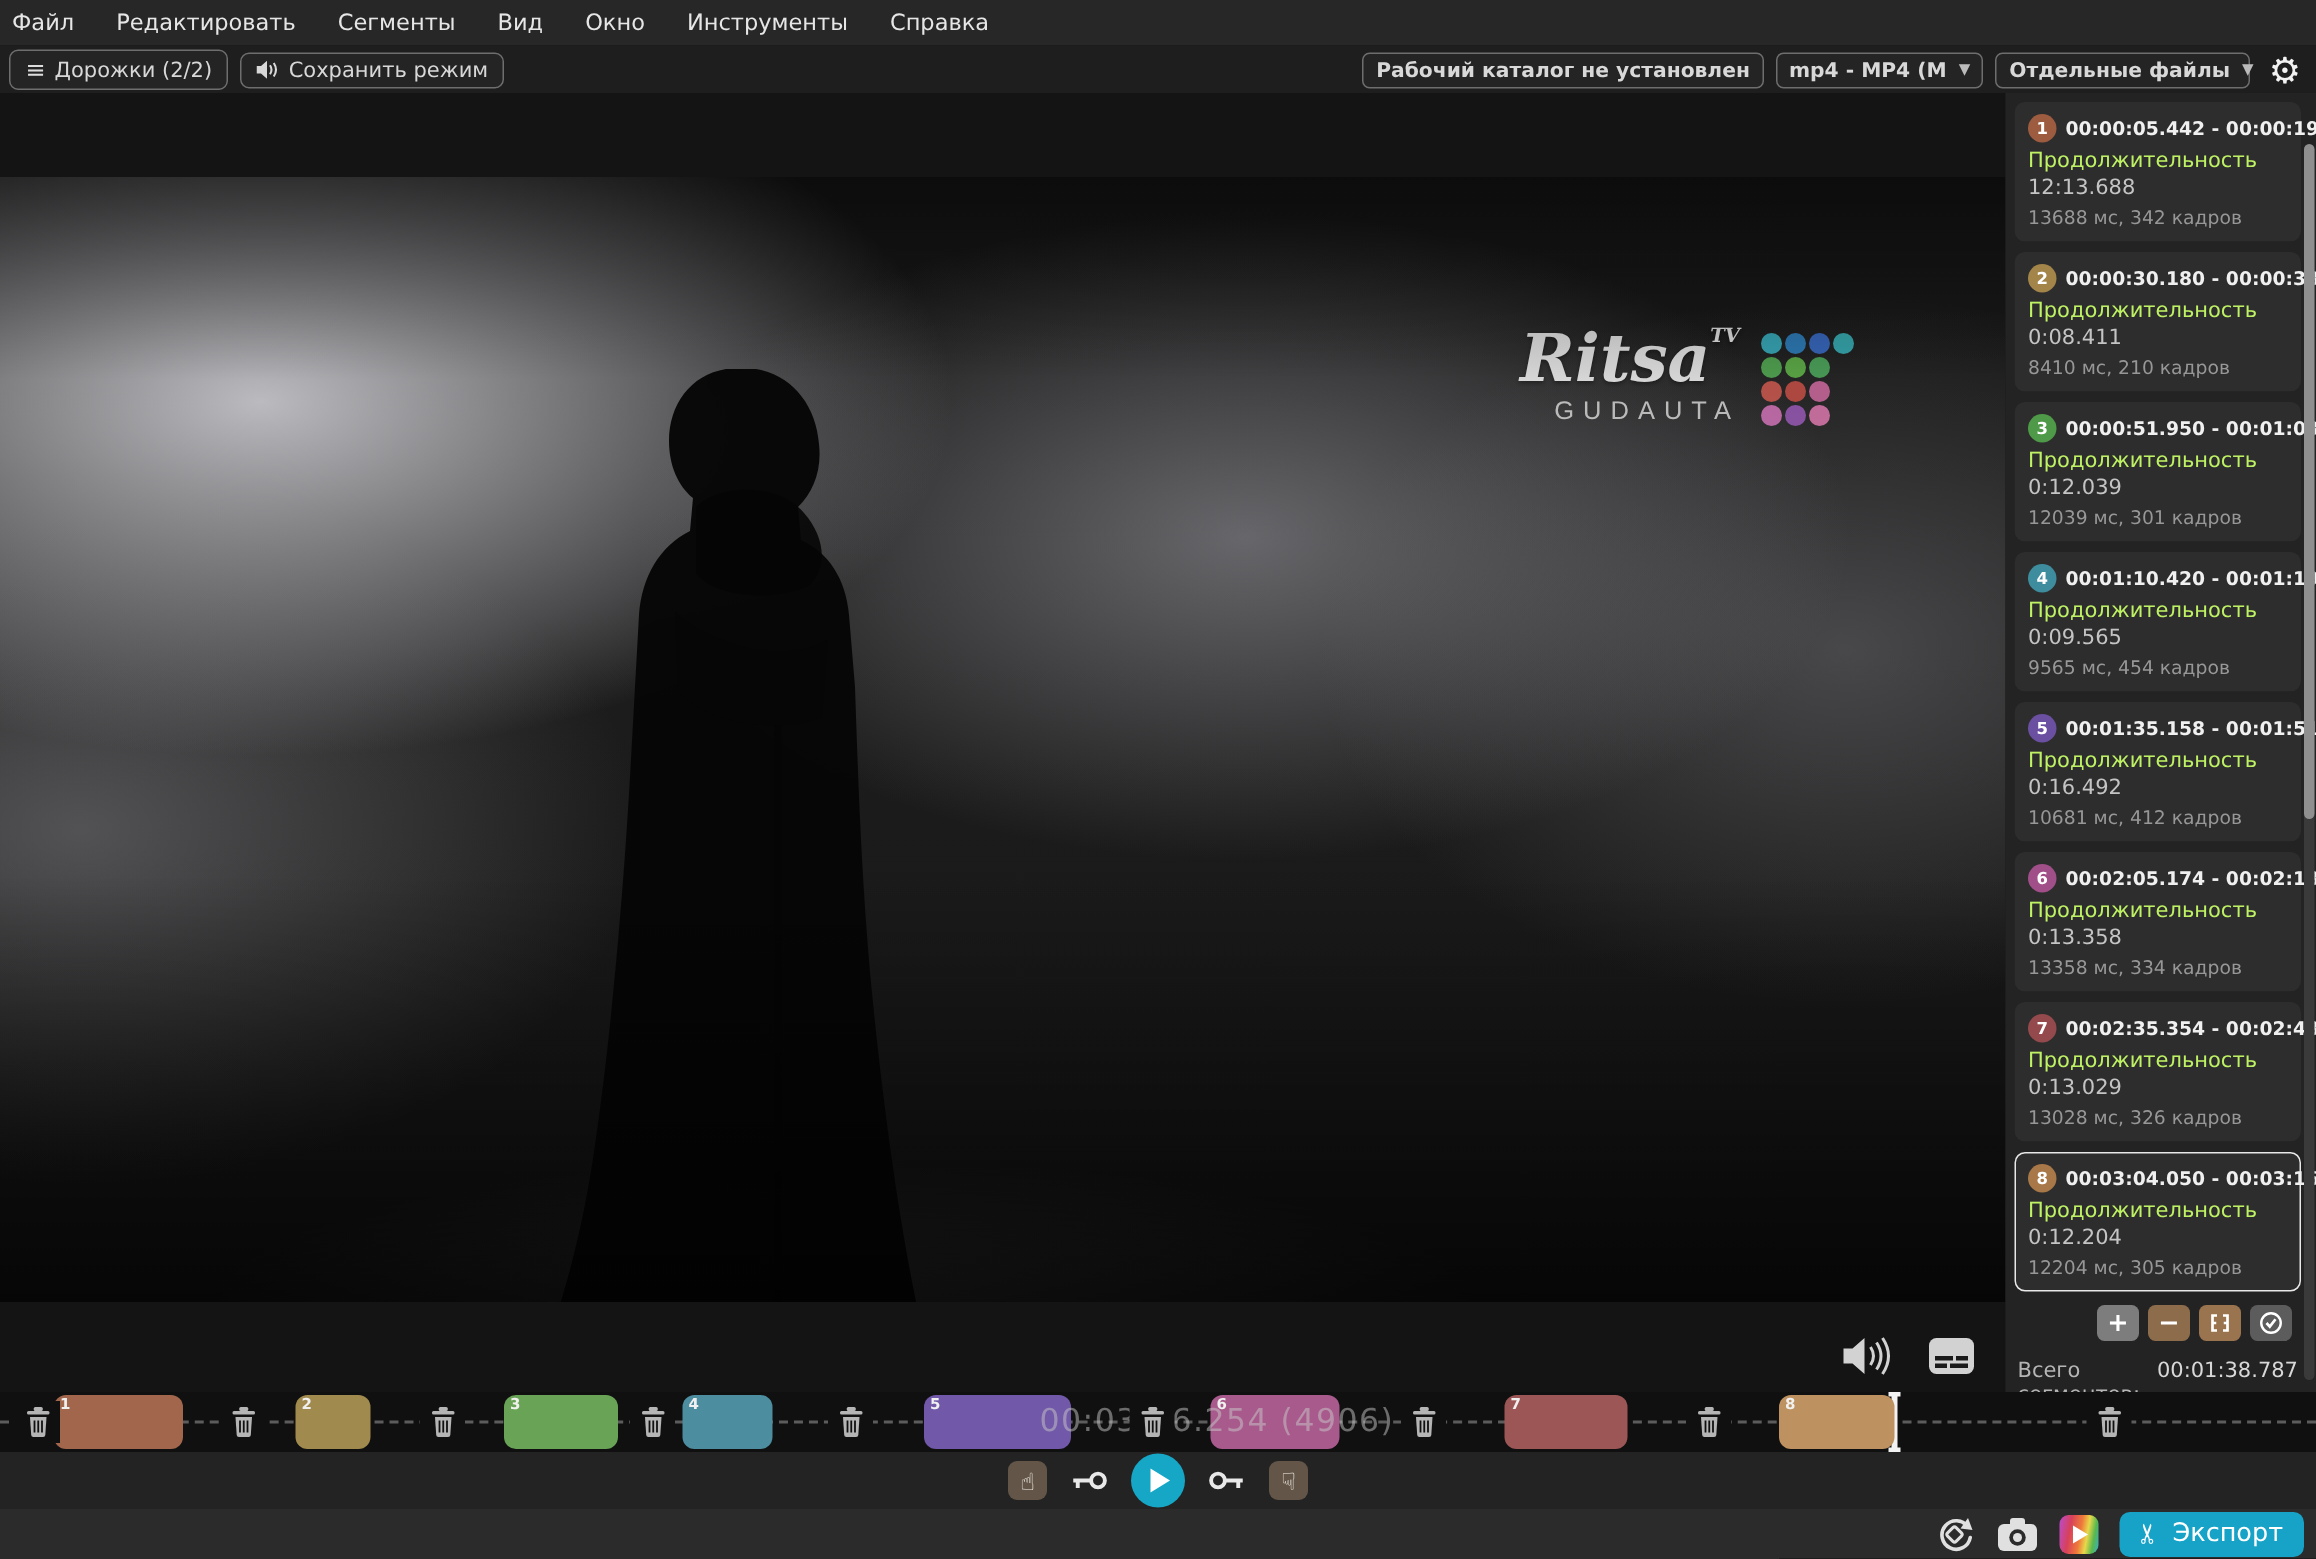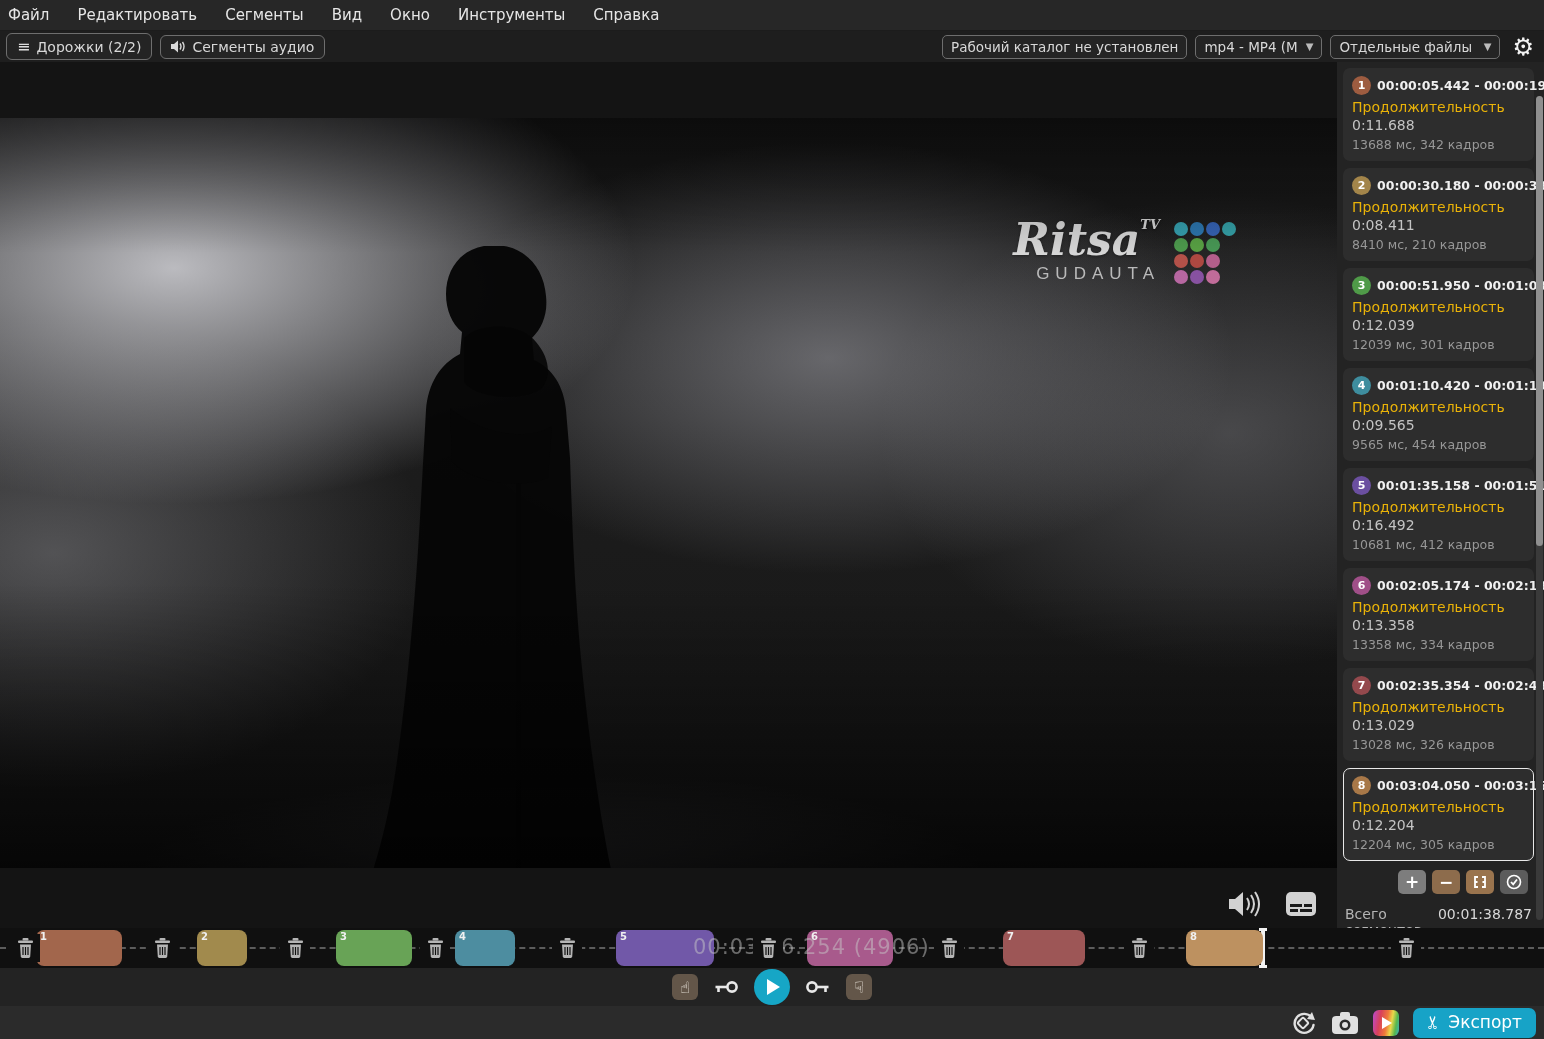--- a/index.html
+++ b/index.html
@@ -10,21 +10,21 @@
   
   .menubar { position:absolute; top:0; left:0; right:0; height:31px; background:#272727;
     display:flex; align-items:center; padding:0 8px; gap:28px; border-bottom:1px solid #1c1c1c; }
   .menu-item { font-size:15px; color:#e6e6e6; cursor:default; }
 
   
   .toolbar { position:absolute; top:31px; left:0; right:0; height:31px; background:#1e1e1e;
     display:flex; align-items:center; padding:0 6px; }
   .tb-btn { display:inline-flex; align-items:center; gap:6px; border:1px solid #6e6e6e;
     border-radius:6px; padding:3px 10px; font-size:14px; color:#d8d8d8; margin-right:8px; background:#242424; }
-  .tb-right { margin-left:auto; display:flex; align-items:center; gap:8px; }
+  .tb-right { margin-left:auto; display:flex; align-items:center; gap:8px;font-weight:bold; }
   .tb-select { display:inline-flex; align-items:center; gap:8px; border:1px solid #6e6e6e;
     border-radius:5px; padding:3px 8px; font-size:13.5px; color:#d8d8d8; background:#242424; white-space:nowrap; }
   .caret { font-size:10px; color:#bbb; }
   .gear { font-size:24px; color:#f2f2f2; line-height:1; margin:0 4px; }
   .hamburger { font-size:16px; color:#ddd; }
 
   
   .main { position:absolute; top:62px; left:0; width:1337px; height:866px; background:#141414; }
   .video { position:absolute; top:56px; left:0; width:1337px; height:750px; overflow:hidden;
     background:
@@ -51,21 +51,21 @@
 
   
   .sidebar { position:absolute; top:62px; right:0; width:207px; height:866px; background:#232323; padding:6px 10px 0 6px; }
   .sb-header { display:flex; align-items:center; gap:8px; font-size:16px; color:#e2e2e2; padding:6px 0 8px 8px; }
   .sb-list { display:flex; flex-direction:column; gap:7px; }
   .seg-card { background:#2d2d2d; border-radius:7px; padding:7px 8px 8px 8px; border:1px solid transparent; }
   .seg-card.selected { border:1px solid #e8e8e8; }
   .seg-line1 { display:flex; align-items:center; gap:6px; font-size:12.5px; font-weight:600; color:#f0f0f0; white-space:nowrap; }
   .seg-badge { width:19px; height:19px; min-width:19px; border-radius:50%; color:#fff; font-size:11px; font-weight:bold;
     display:flex; align-items:center; justify-content:center; }
-  .seg-durlabel { font-size:14px; color:#eab308; margin-top:4px; }
+  .seg-durlabel { font-size:14px; color:#bef264; margin-top:4px; }
   .seg-dur { font-size:14px; color:#c4c4c4; margin-top:2px; }
   .seg-details { font-size:12.5px; color:#979797; margin-top:4px; }
   .sb-actions { display:flex; justify-content:flex-end; gap:6px; margin-top:9px; padding-right:6px; }
   .sb-act { width:28px; height:24px; border-radius:5px; display:flex; align-items:center; justify-content:center;
     color:#fff; font-size:17px; font-weight:bold; }
   .sb-total { display:flex; justify-content:space-between; margin-top:12px; font-size:14px; color:#b5b5b5; padding:0 2px; }
   .sb-total-value { color:#d8d8d8; }
   .sb-scroll { position:absolute; top:34px; right:1px; width:7px; height:824px; background:#3a3a3a; border-radius:4px; }
   .sb-thumb { position:absolute; top:0; left:0; width:7px; height:450px; background:#8f8f8f; border-radius:4px; }
 
@@ -124,21 +124,21 @@
   <div class="toolbar">
     <div class="tb-btn">
       <span class="hamburger">≡</span>
       <span>Дорожки (2/2)</span>
     </div>
     <div class="tb-btn">
       <svg width="15" height="13" viewBox="0 0 15 13">
         <polygon points="0,4 3,4 7,0.5 7,12.5 3,9 0,9" fill="#d8d8d8"></polygon>
         <path d="M9,3.5 q2,3 0,6 M11.5,2 q3,4.5 0,9" stroke="#d8d8d8" stroke-width="1.4" fill="none"></path>
       </svg>
-      <span>Сегменты аудио</span>
+      <span>Сохранить режим</span>
     </div>
     <div class="tb-right">
       <div class="tb-select">
         <span>Рабочий каталог не установлен</span>
       </div>
       <div class="tb-select">
         <span>mp4 - MP4 (M</span>
         <span class="caret">▼</span>
       </div>
       <div class="tb-select" style="width:170px; justify-content:space-between;">
@@ -206,21 +206,21 @@
   </div>
 
   <div class="sidebar">
     <div class="sb-list">
   <div class="seg-card">
     <div class="seg-line1">
       <span class="seg-badge" style="background: rgb(157, 92, 64);">1</span>
       <span class="seg-range">00:00:05.442 - 00:00:19.131</span>
     </div>
     <div class="seg-durlabel">Продолжительность</div>
-    <div class="seg-dur">0:11.688</div>
+    <div class="seg-dur">12:13.688</div>
     <div class="seg-details">13688 мс, 342 кадров</div>
   </div>
 
   <div class="seg-card">
     <div class="seg-line1">
       <span class="seg-badge" style="background: rgb(163, 133, 74);">2</span>
       <span class="seg-range">00:00:30.180 - 00:00:38.591</span>
     </div>
     <div class="seg-durlabel">Продолжительность</div>
     <div class="seg-dur">0:08.411</div>

